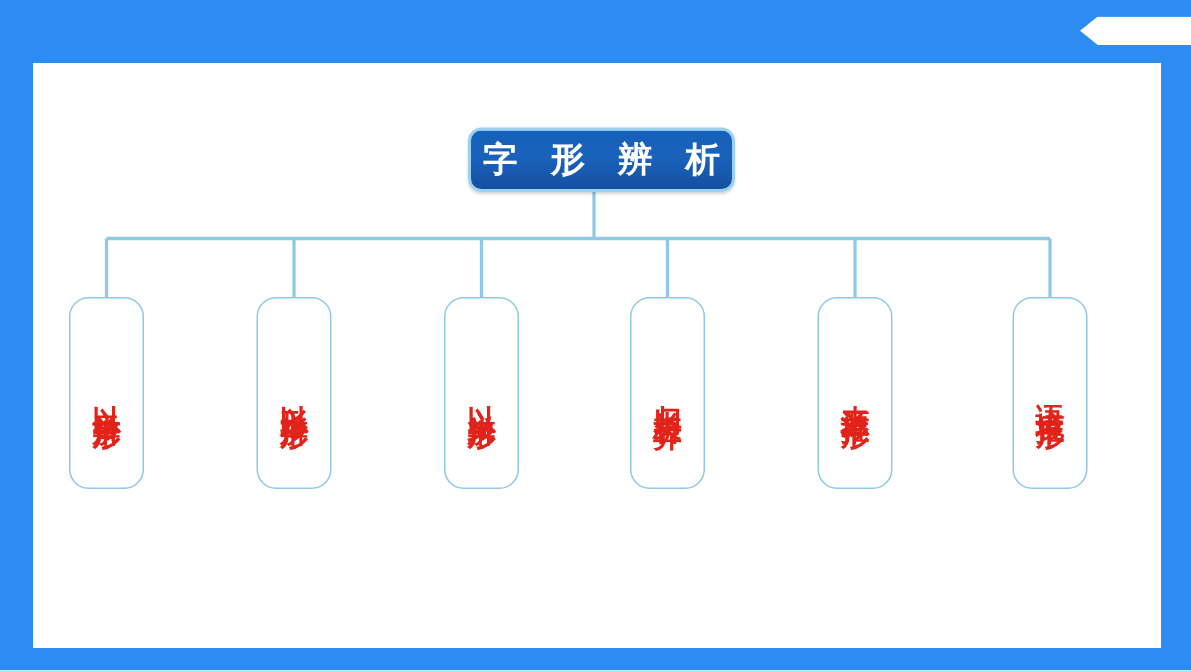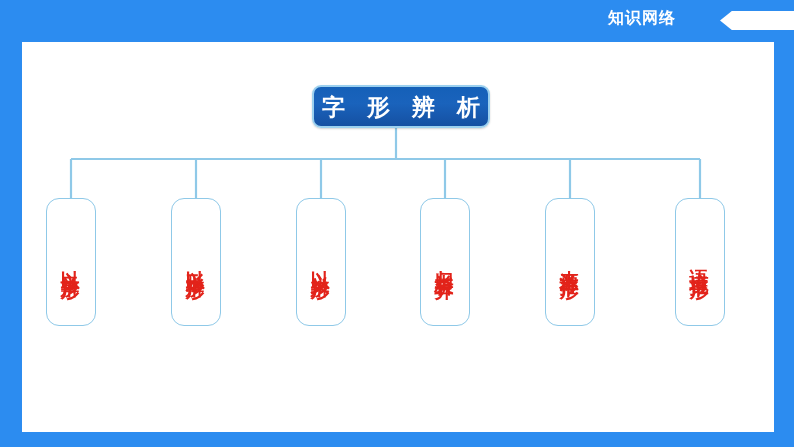--- a/index.html
+++ b/index.html
@@ -125,21 +125,20 @@
     line-height: 24px;
     white-space: nowrap;
   }
 </style>
 </head>
 <body>
 
 <div id="stage">
 
   <div id="header-bar">
-    <div id="header-title">知识网络</div>
     <div id="header-pennant"></div>
   </div>
 
   <div id="panel">
     <div id="diagram">
 
       <svg id="connectors" viewBox="0 0 752 390" xmlns="http://www.w3.org/2000/svg">
         <g stroke="#8fc9e8" stroke-width="2.2" fill="none" stroke-linecap="butt">
 
           <line x1="374" y1="86" x2="374" y2="117"></line>

